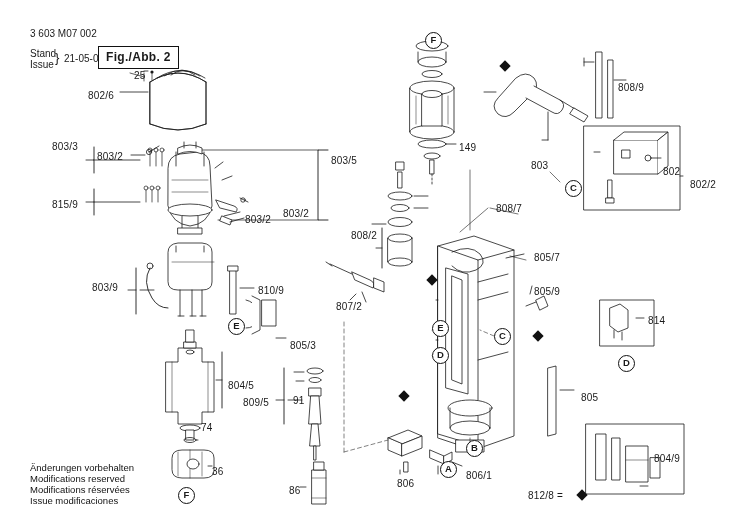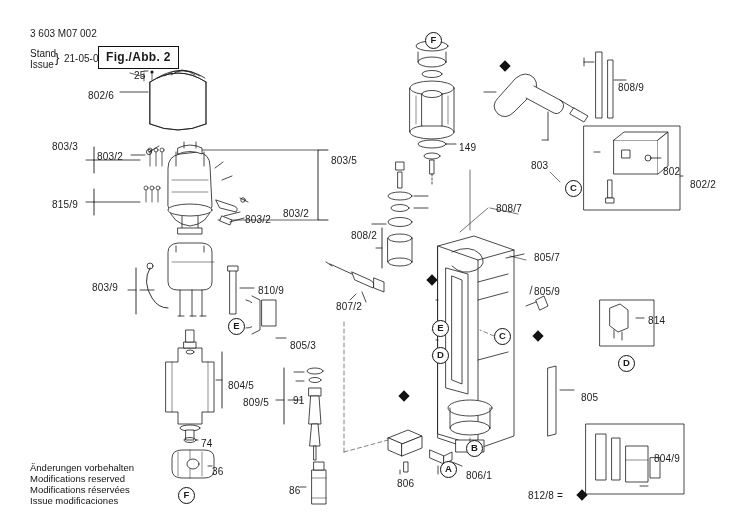--- a/index.html
+++ b/index.html
@@ -338,21 +338,21 @@
   <div class="lbl" style="left:52px;top:199px;">815/9</div>
   <div class="lbl" style="left:245px;top:214px;">803/2</div>
   <div class="lbl" style="left:283px;top:208px;">803/2</div>
   <div class="lbl" style="left:331px;top:155px;">803/5</div>
   <div class="lbl" style="left:92px;top:282px;text-align:center;">803/9</div>
   <div class="lbl" style="left:258px;top:285px;">810/9</div>
   <div class="lbl" style="left:290px;top:340px;">805/3</div>
   <div class="lbl" style="left:228px;top:380px;">804/5</div>
   <div class="lbl" style="left:243px;top:397px;text-align:center;">809/5</div>
   <div class="lbl" style="left:293px;top:395px;">91</div>
-  <div class="lbl" style="left:201px;top:438px;">74</div>
+  <div class="lbl" style="left:201px;top:422px;">74</div>
   <div class="lbl" style="left:212px;top:466px;">36</div>
   <div class="lbl" style="left:289px;top:485px;">86</div>
   <div class="lbl" style="left:397px;top:478px;">806</div>
   <div class="lbl" style="left:466px;top:470px;">806/1</div>
   <div class="lbl" style="left:336px;top:301px;">807/2</div>
   <div class="lbl" style="left:351px;top:230px;">808/2</div>
   <div class="lbl" style="left:496px;top:203px;">808/7</div>
   <div class="lbl" style="left:459px;top:142px;">149</div>
   <div class="lbl" style="left:531px;top:160px;">803</div>
   <div class="lbl" style="left:618px;top:82px;">808/9</div>

